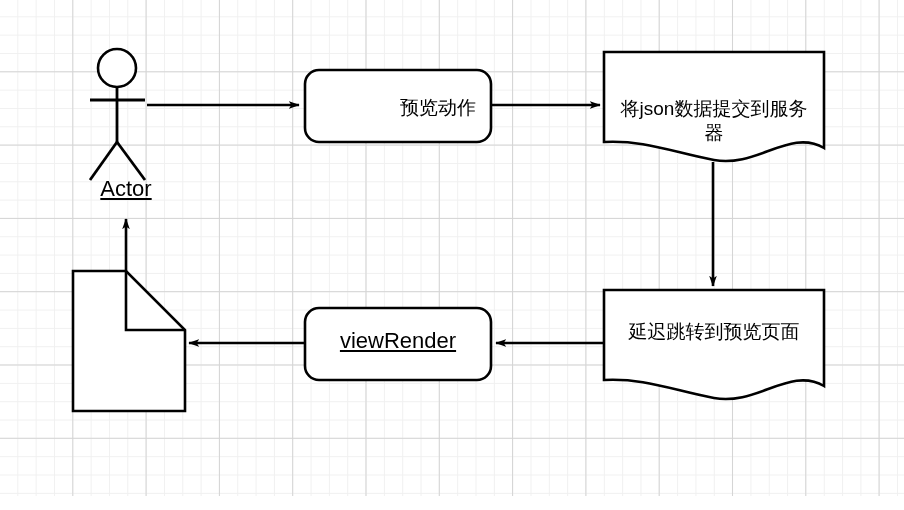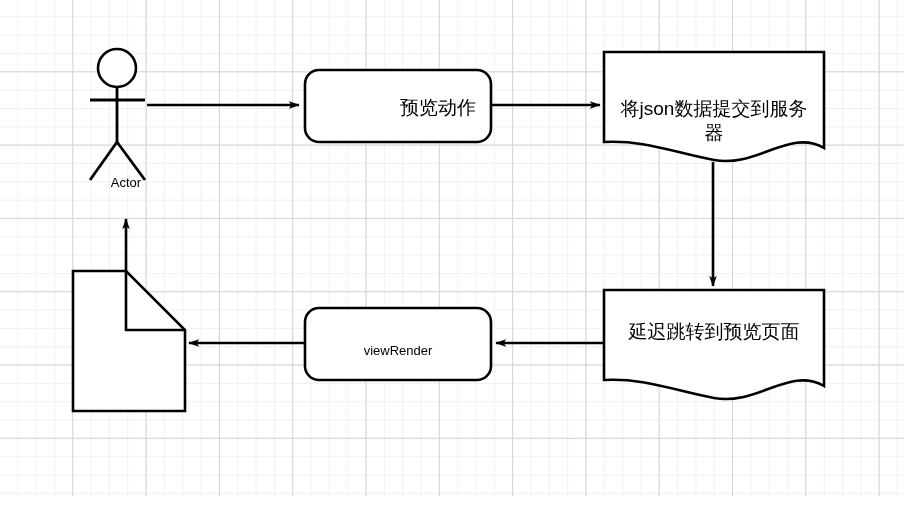--- a/index.html
+++ b/index.html
@@ -50,21 +50,21 @@
   }
   .lbl {
     position: absolute;
     text-align: center;
     color: #000000;
     line-height: 1.28;
     pointer-events: none;
     white-space: pre-line;
   }
   .lbl-cn { font-size: 19px; }
-  .lbl-en { font-size: 13px; }
+  .lbl-en { font-size: 22px; text-decoration: underline; }
 </style>
 </head>
 <body>
 
 <div id="canvas">
 
   <div id="grid"></div>
   <div id="bottomband"></div>
 
   <svg id="diagram" viewBox="0 0 904 510">
@@ -109,16 +109,16 @@
   </svg>
 
   <div class="lbl lbl-en" style="left:73px; top:175px; width:106px;">Actor</div>
 
   <div class="lbl lbl-cn" style="left:305px; top:96px; width:186px;padding-left:40px;">预览动作</div>
 
   <div class="lbl lbl-cn" style="left:612px; top:58px; width:204px;margin-top:39px;">将json数据提交到服务器</div>
 
   <div class="lbl lbl-cn" style="left:612px; top:320px; width:204px;">延迟跳转到预览页面</div>
 
-  <div class="lbl lbl-en" style="left:305px; top:343px; width:186px;">viewRender</div>
+  <div class="lbl lbl-en" style="left:305px; top:327px; width:186px;">viewRender</div>
 
 
 </div>
 
 </body></html>

